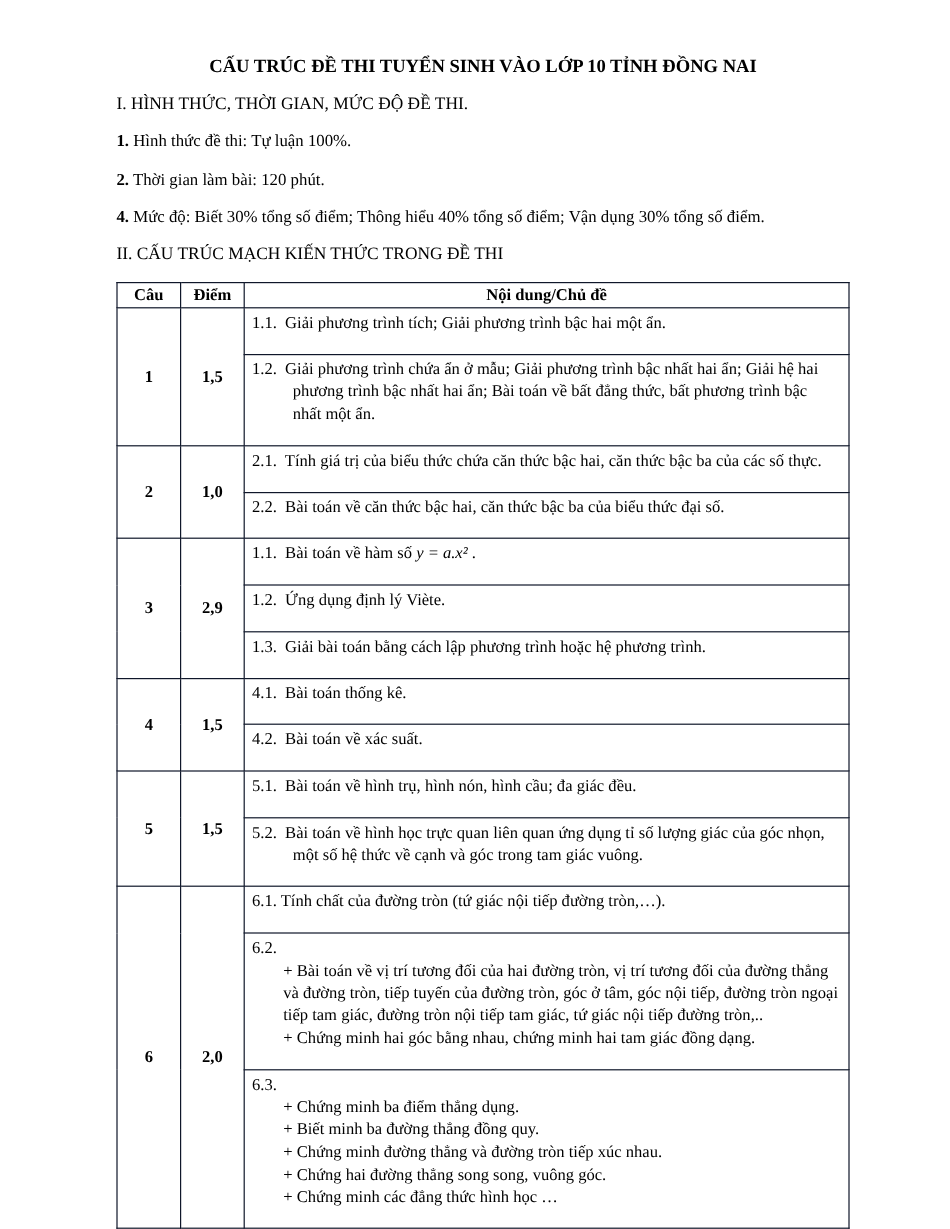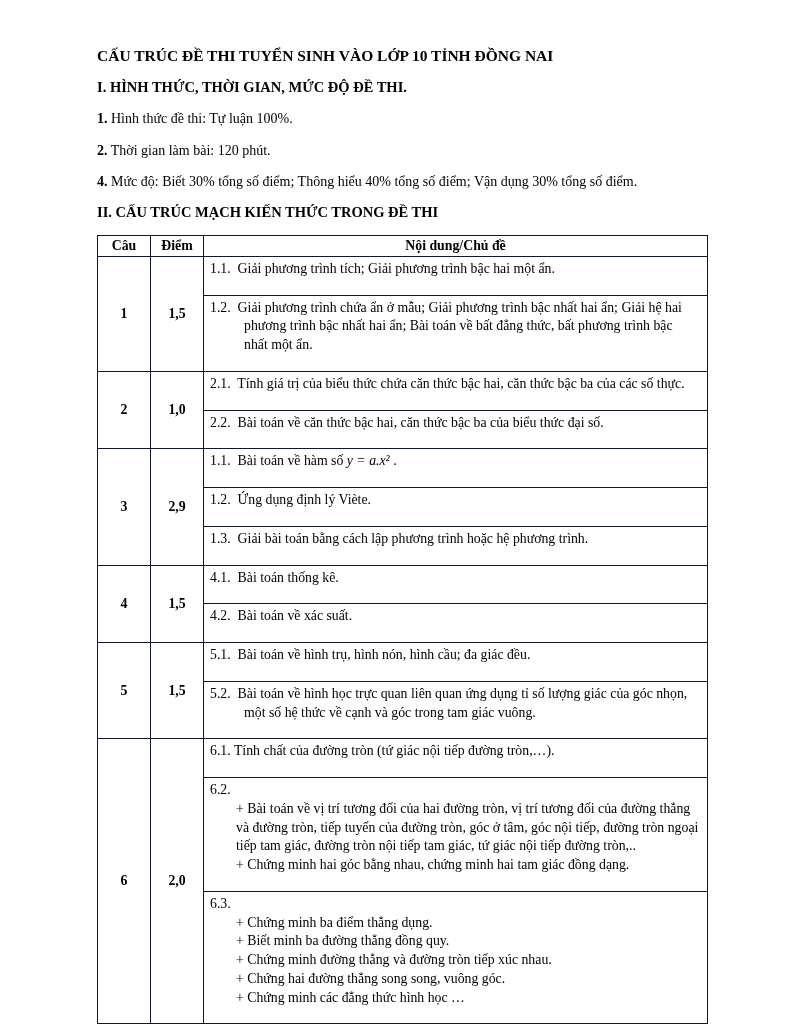--- a/index.html
+++ b/index.html
@@ -12,27 +12,27 @@
   .page {
     width: 792px;
     min-height: 1024px;
     margin: 0 auto;
     background: #ffffff;
     padding: 46px 84px 40px 97px;
   }
   .title {
     font-size: 15.5px;
     font-weight: bold;
-    text-align: left;
+    text-align: center;
     line-height: 1.25;
     margin-bottom: 14px;
   }
   .title-block { margin-bottom: 8px; }
   .sec-heading {
-    font-weight: bold;
+    font-weight: normal;
     font-size: 14.5px;
     margin: 2px 0 14px 0;
   }
   .num-item {
     margin-bottom: 13px;
     line-height: 1.3;
   }
   .b { font-weight: bold; }
   table.grid {
     width: 100%;

